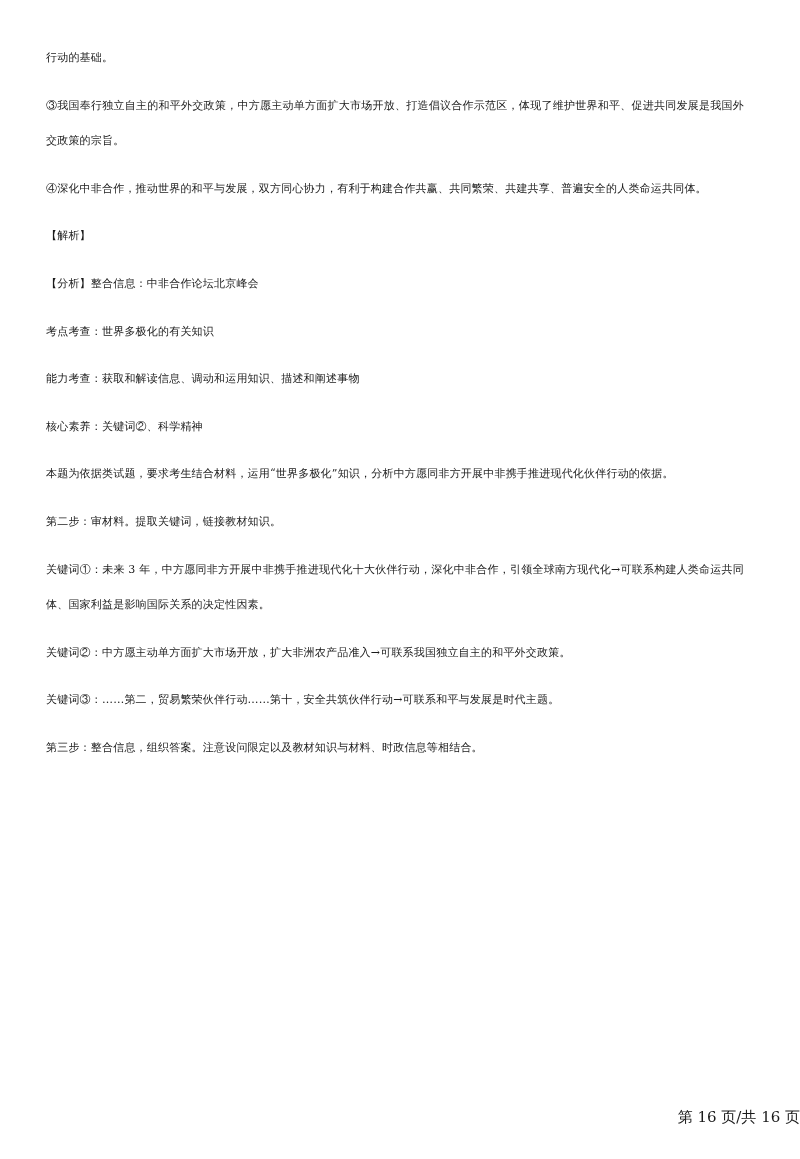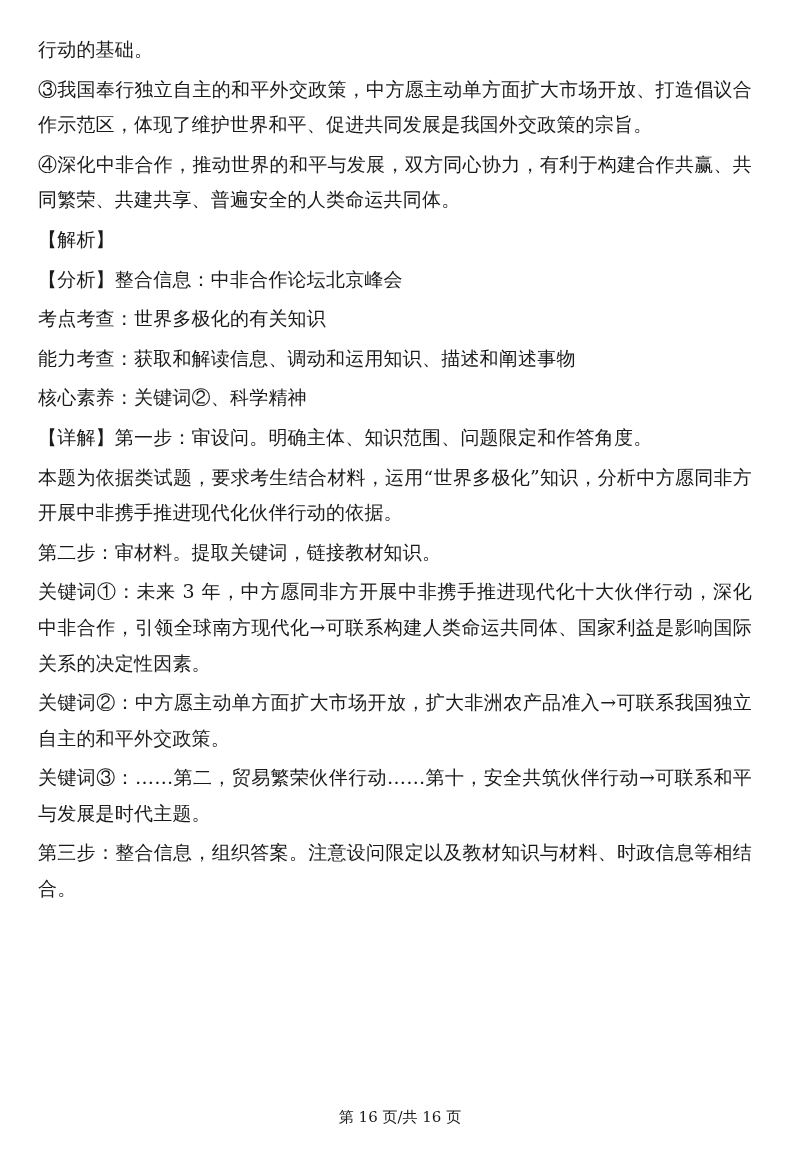--- a/index.html
+++ b/index.html
@@ -20,57 +20,56 @@
     top: 0;
     width: 800px;
     height: 1159px;
     box-sizing: border-box;
     padding: 28px 46px 0 34px;
   }
   .content {
     width: 722px;
   }
   p.para {
-    margin: 4px;
+    margin: 12px;
     padding: 0;
-    font-size: 19px;
+    font-size: 11px;
     line-height: 35.6px;
     letter-spacing: 0.2px;
     text-align: justify;
     text-justify: inter-ideograph;
   }
   p.indent-none { text-indent: 0; }
   .smaller {
     font-size: 14.6px;
   }
   .footer {
     position: absolute;
     left: 0;
     bottom: 32px;
     width: 800px;
-    text-align: center;
+    text-align: right;
     font-size: 15px;
     color: #1a1a1a;
     font-family: "DejaVu Serif", "Liberation Serif", serif;
   }
 </style>
 </head>
 <body>
 
 <div class="page">
   <div class="content">
     <p class="para indent-none">行动的基础。</p>
     <p class="para indent-none">③我国奉行独立自主的和平外交政策，中方愿主动单方面扩大市场开放、打造倡议合作示范区，体现了维护世界和平、促进共同发展是我国外交政策的宗旨。</p>
     <p class="para indent-none">④深化中非合作，推动世界的和平与发展，双方同心协力，有利于构建合作共赢、共同繁荣、共建共享、普遍安全的人类命运共同体。</p>
     <p class="para indent-none">【解析】</p>
     <p class="para indent-none">【分析】整合信息：中非合作论坛北京峰会</p>
     <p class="para indent-none smaller">考点考查：世界多极化的有关知识</p>
     <p class="para indent-none smaller">能力考查：获取和解读信息、调动和运用知识、描述和阐述事物</p>
     <p class="para indent-none smaller">核心素养：关键词②、科学精神</p>
-    <p class="para indent-none">【详解】第一步：审设问。明确主体、知识范围、问题限定和作答角度。</p>
     <p class="para indent-none">本题为依据类试题，要求考生结合材料，运用“世界多极化”知识，分析中方愿同非方开展中非携手推进现代化伙伴行动的依据。</p>
     <p class="para indent-none">第二步：审材料。提取关键词，链接教材知识。</p>
     <p class="para indent-none">关键词①：未来 3 年，中方愿同非方开展中非携手推进现代化十大伙伴行动，深化中非合作，引领全球南方现代化→可联系构建人类命运共同体、国家利益是影响国际关系的决定性因素。</p>
     <p class="para indent-none">关键词②：中方愿主动单方面扩大市场开放，扩大非洲农产品准入→可联系我国独立自主的和平外交政策。</p>
     <p class="para indent-none">关键词③：……第二，贸易繁荣伙伴行动……第十，安全共筑伙伴行动→可联系和平与发展是时代主题。</p>
     <p class="para indent-none">第三步：整合信息，组织答案。注意设问限定以及教材知识与材料、时政信息等相结合。</p>
   </div>
 </div>
 
 <div class="footer">第 16 页/共 16 页</div>

